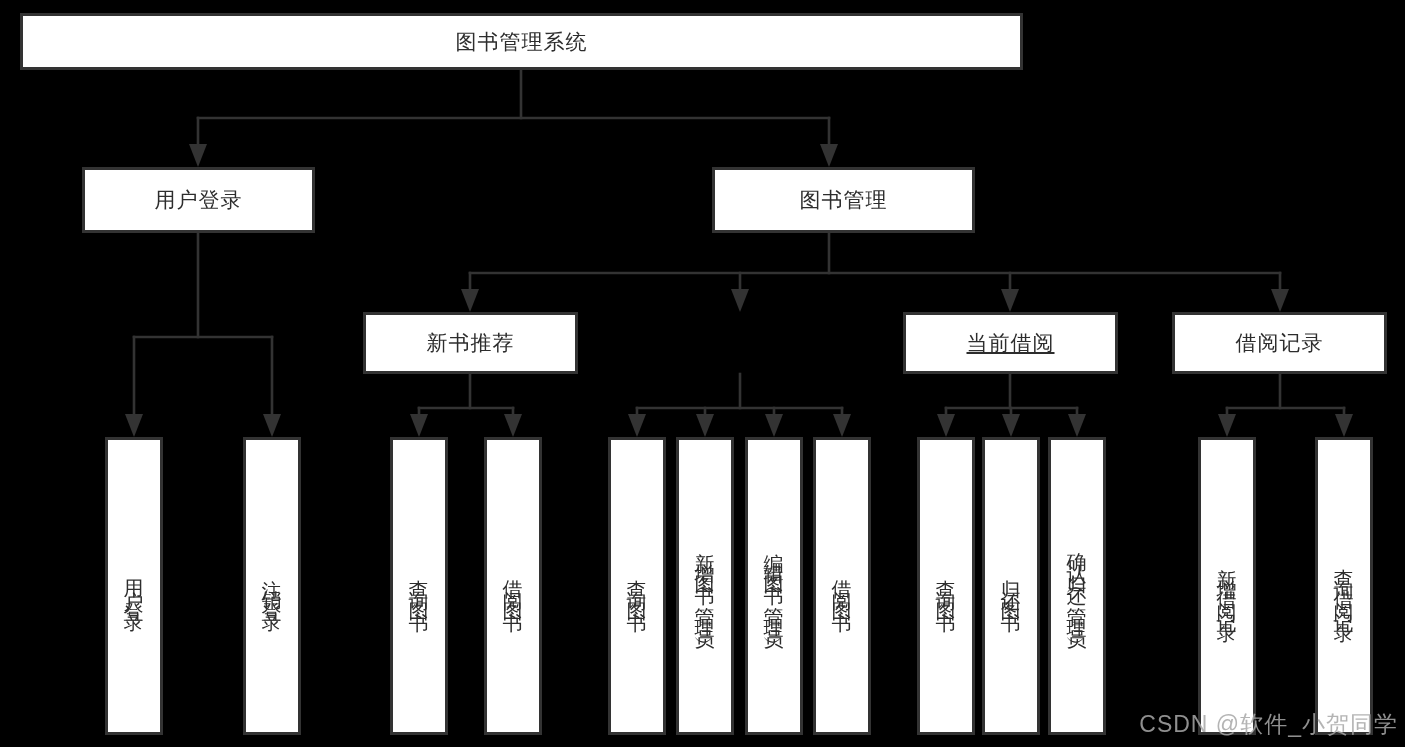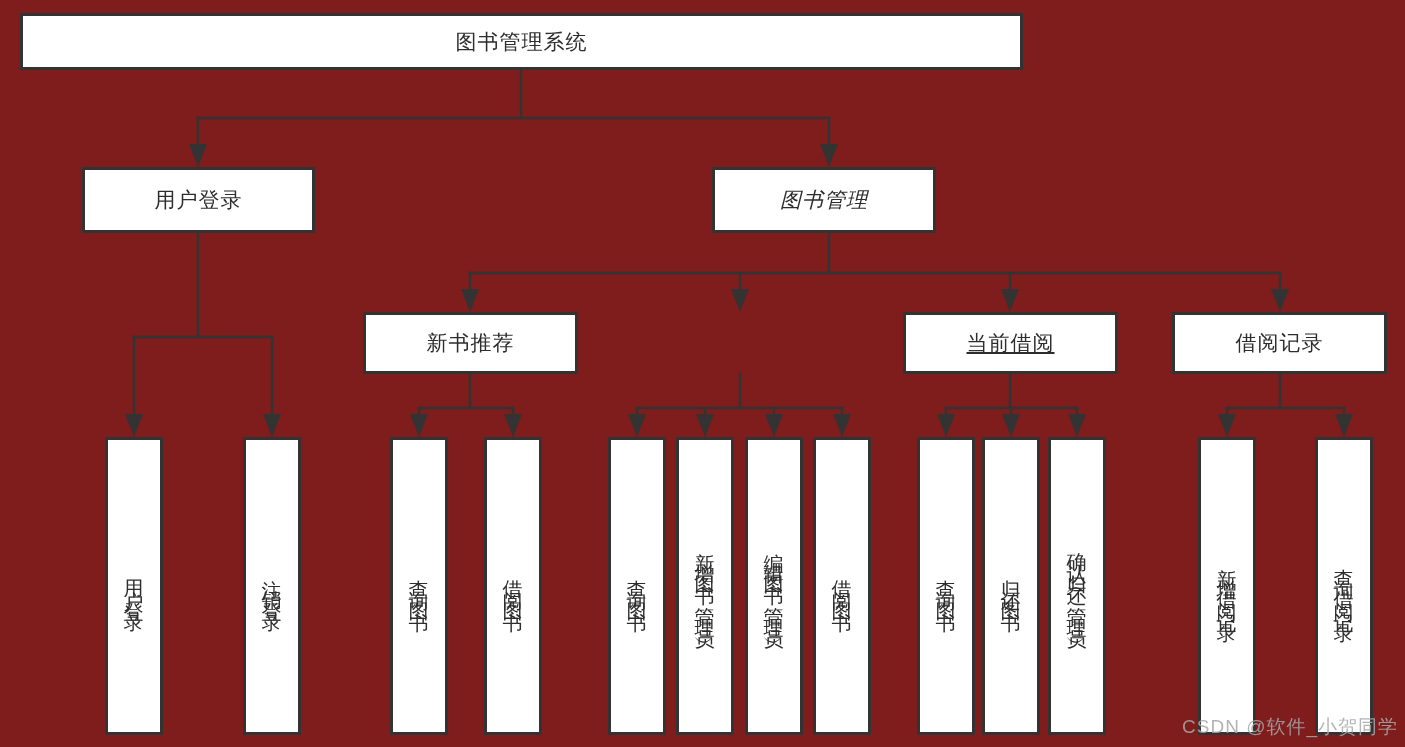--- a/index.html
+++ b/index.html
@@ -5,21 +5,21 @@
   html, body {
     margin: 0;
     padding: 0;
     background: #ffffff;
     font-family: "Liberation Sans", "DejaVu Sans", sans-serif;
   }
   #canvas {
     position: relative;
     width: 1405px;
     height: 747px;
-    background: #7f1d1d;
+    background: #000000;
     overflow: hidden;
   }
   #connector-svg {
     position: absolute;
     left: 0; top: 0;
     width: 1405px;
     height: 747px;
     z-index: 1;
   }
   .node {
@@ -42,21 +42,21 @@
     writing-mode: vertical-rl;
     text-orientation: mixed;
     font-size: 20px;
     letter-spacing: 11px;
     line-height: 1;
   }
   #watermark {
     position: absolute;
     right: 7px;
     bottom: 7px;
-    font-size: 19px;
+    font-size: 23px;
     color: #a8a8a8;
     opacity: 0.85;
     letter-spacing: 1px;
     z-index: 3;
     white-space: nowrap;
   }
 </style>
 </head>
 <body>
 
@@ -117,21 +117,21 @@
       <polygon points="1335,414 1353,414 1344,437" fill="#333333"></polygon>
     </svg>
 
   <div class="node hnode" style="left:20px; top:13px; width:1003px; height:57px;">
     <span>图书管理系统</span>
   </div>
 
   <div class="node hnode" style="left:82px; top:167px; width:233px; height:66px;">
     <span>用户登录</span>
   </div>
-  <div class="node hnode" style="left:712px; top:167px; width:224px; height:66px;font-style:italic;">
+  <div class="node hnode" style="left:712px; top:167px; width:263px; height:66px;">
     <span>图书管理</span>
   </div>
 
   <div class="node hnode" style="left:363px; top:312px; width:215px; height:62px;">
     <span>新书推荐</span>
   </div>
   <div class="node hnode" style="left:903px; top:312px; width:215px; height:62px;text-decoration:underline;">
     <span>当前借阅</span>
   </div>
   <div class="node hnode" style="left:1172px; top:312px; width:215px; height:62px;font-family:Liberation Serif, serif;">

